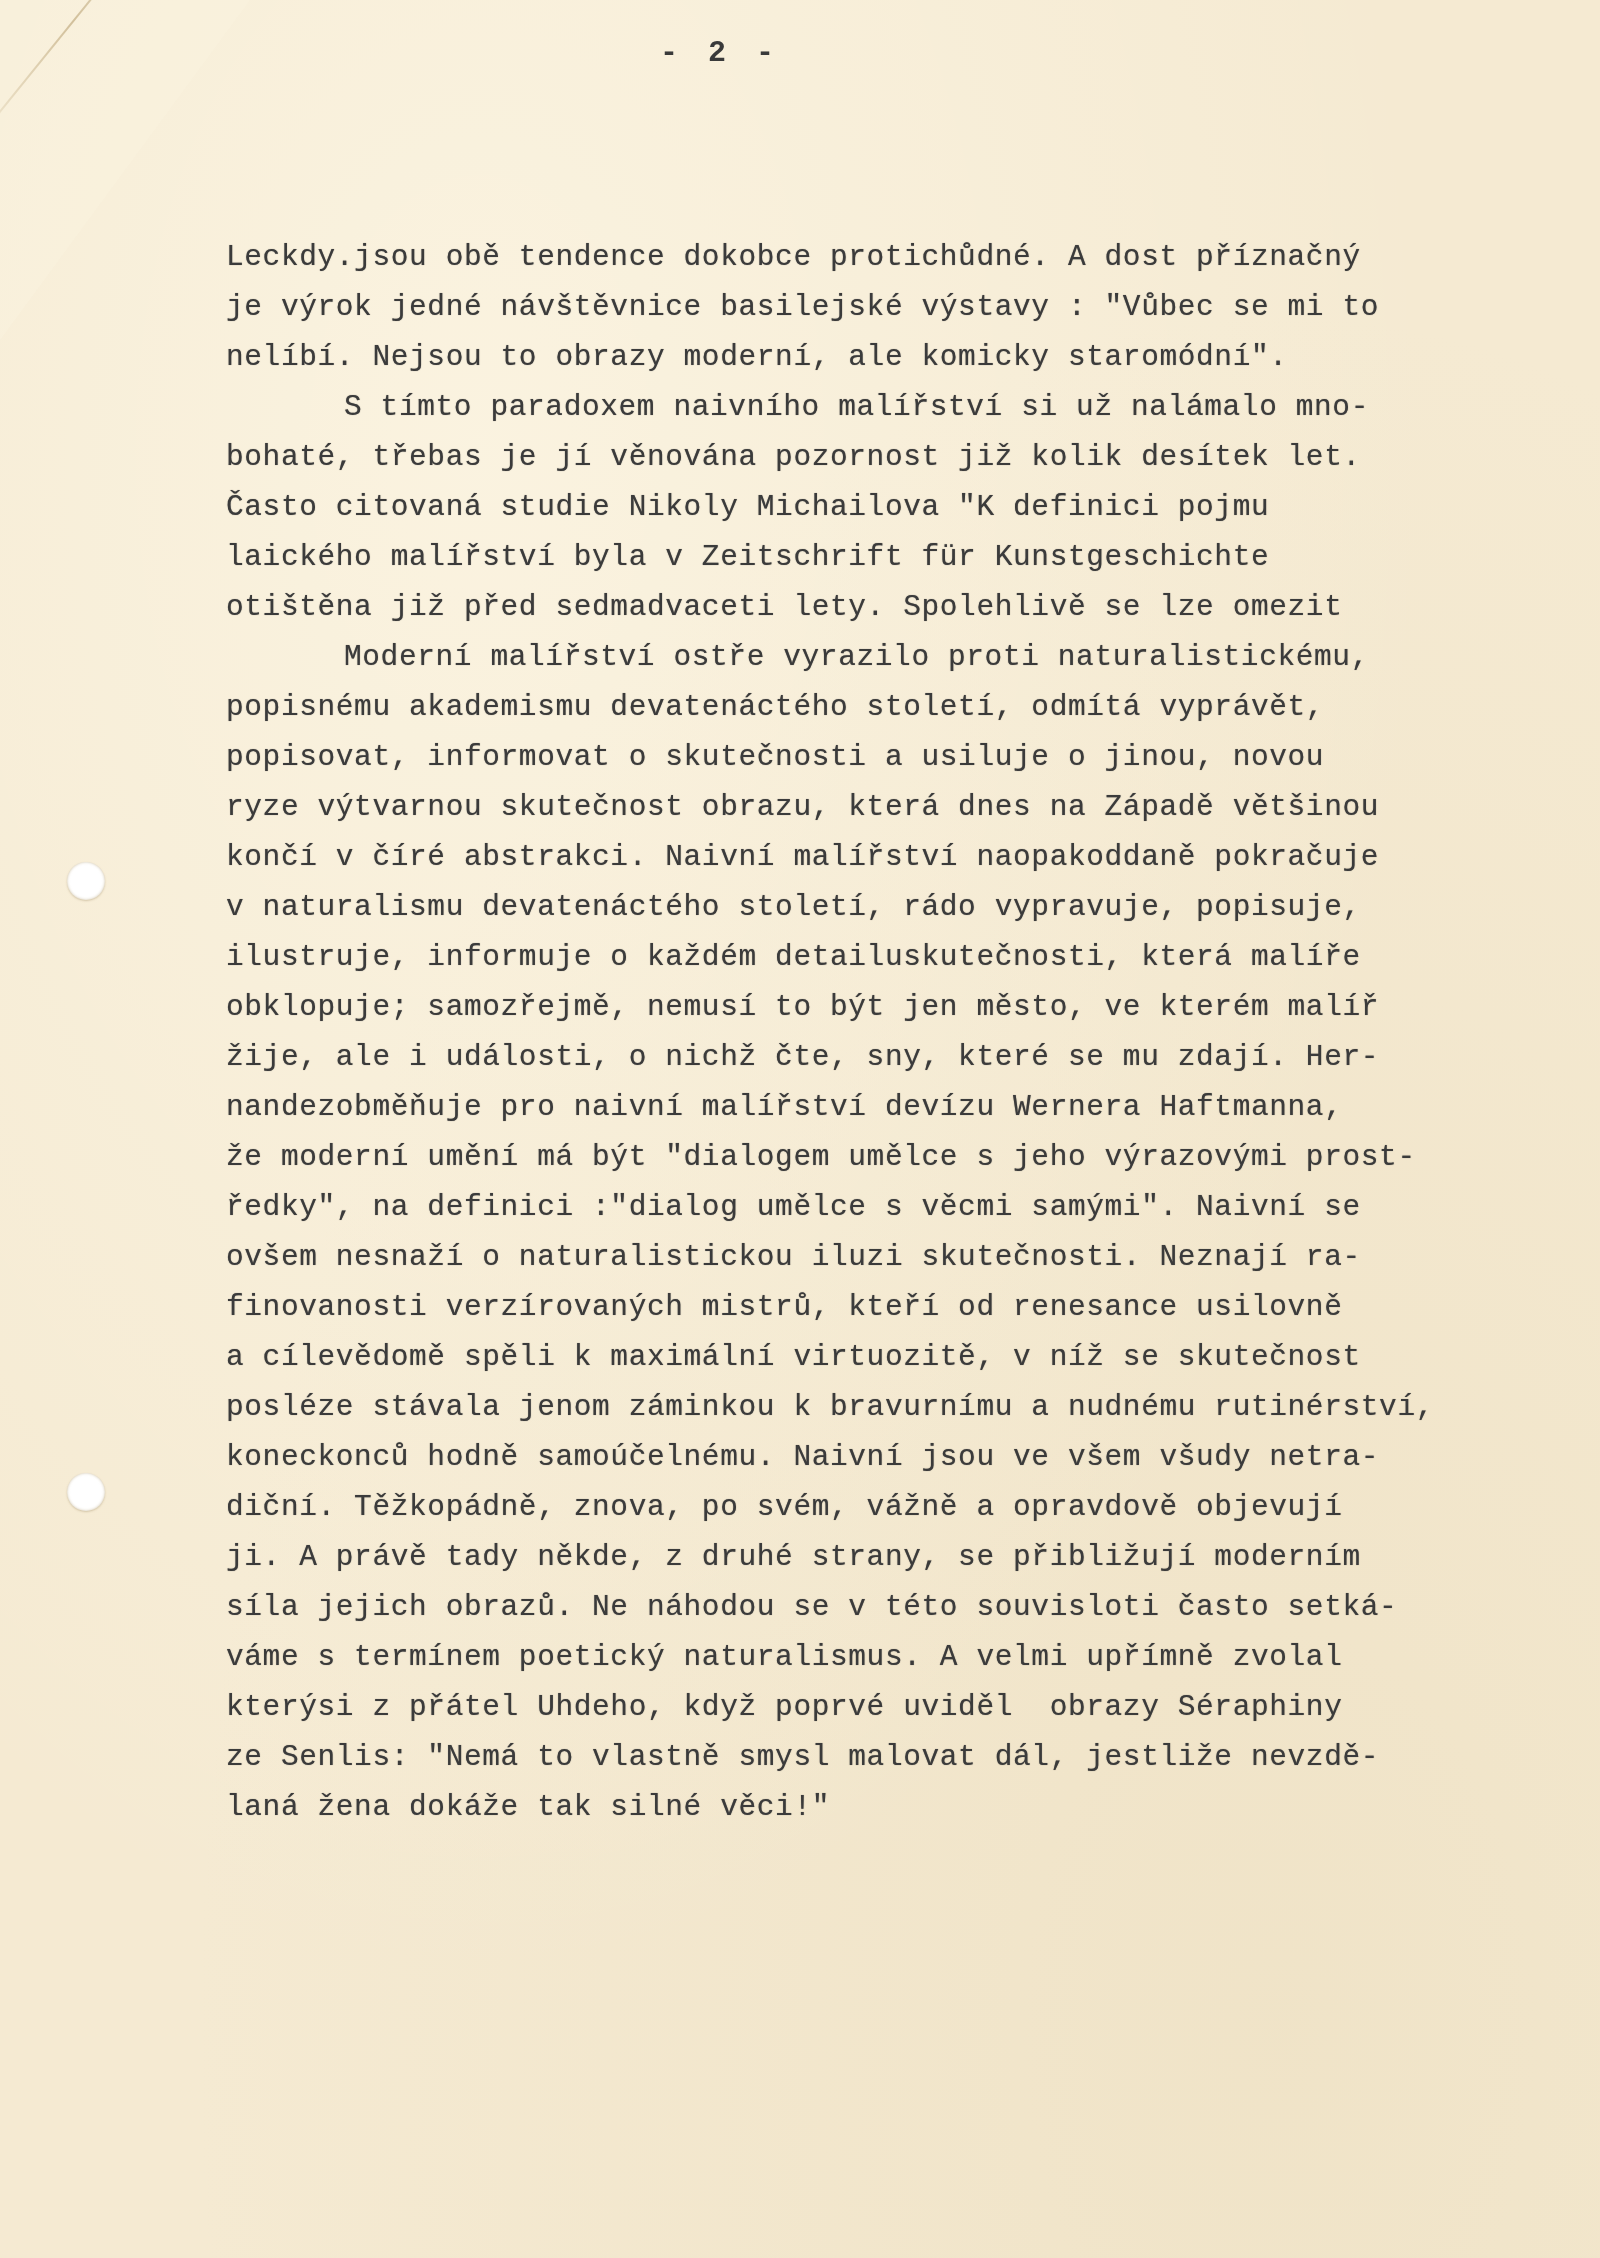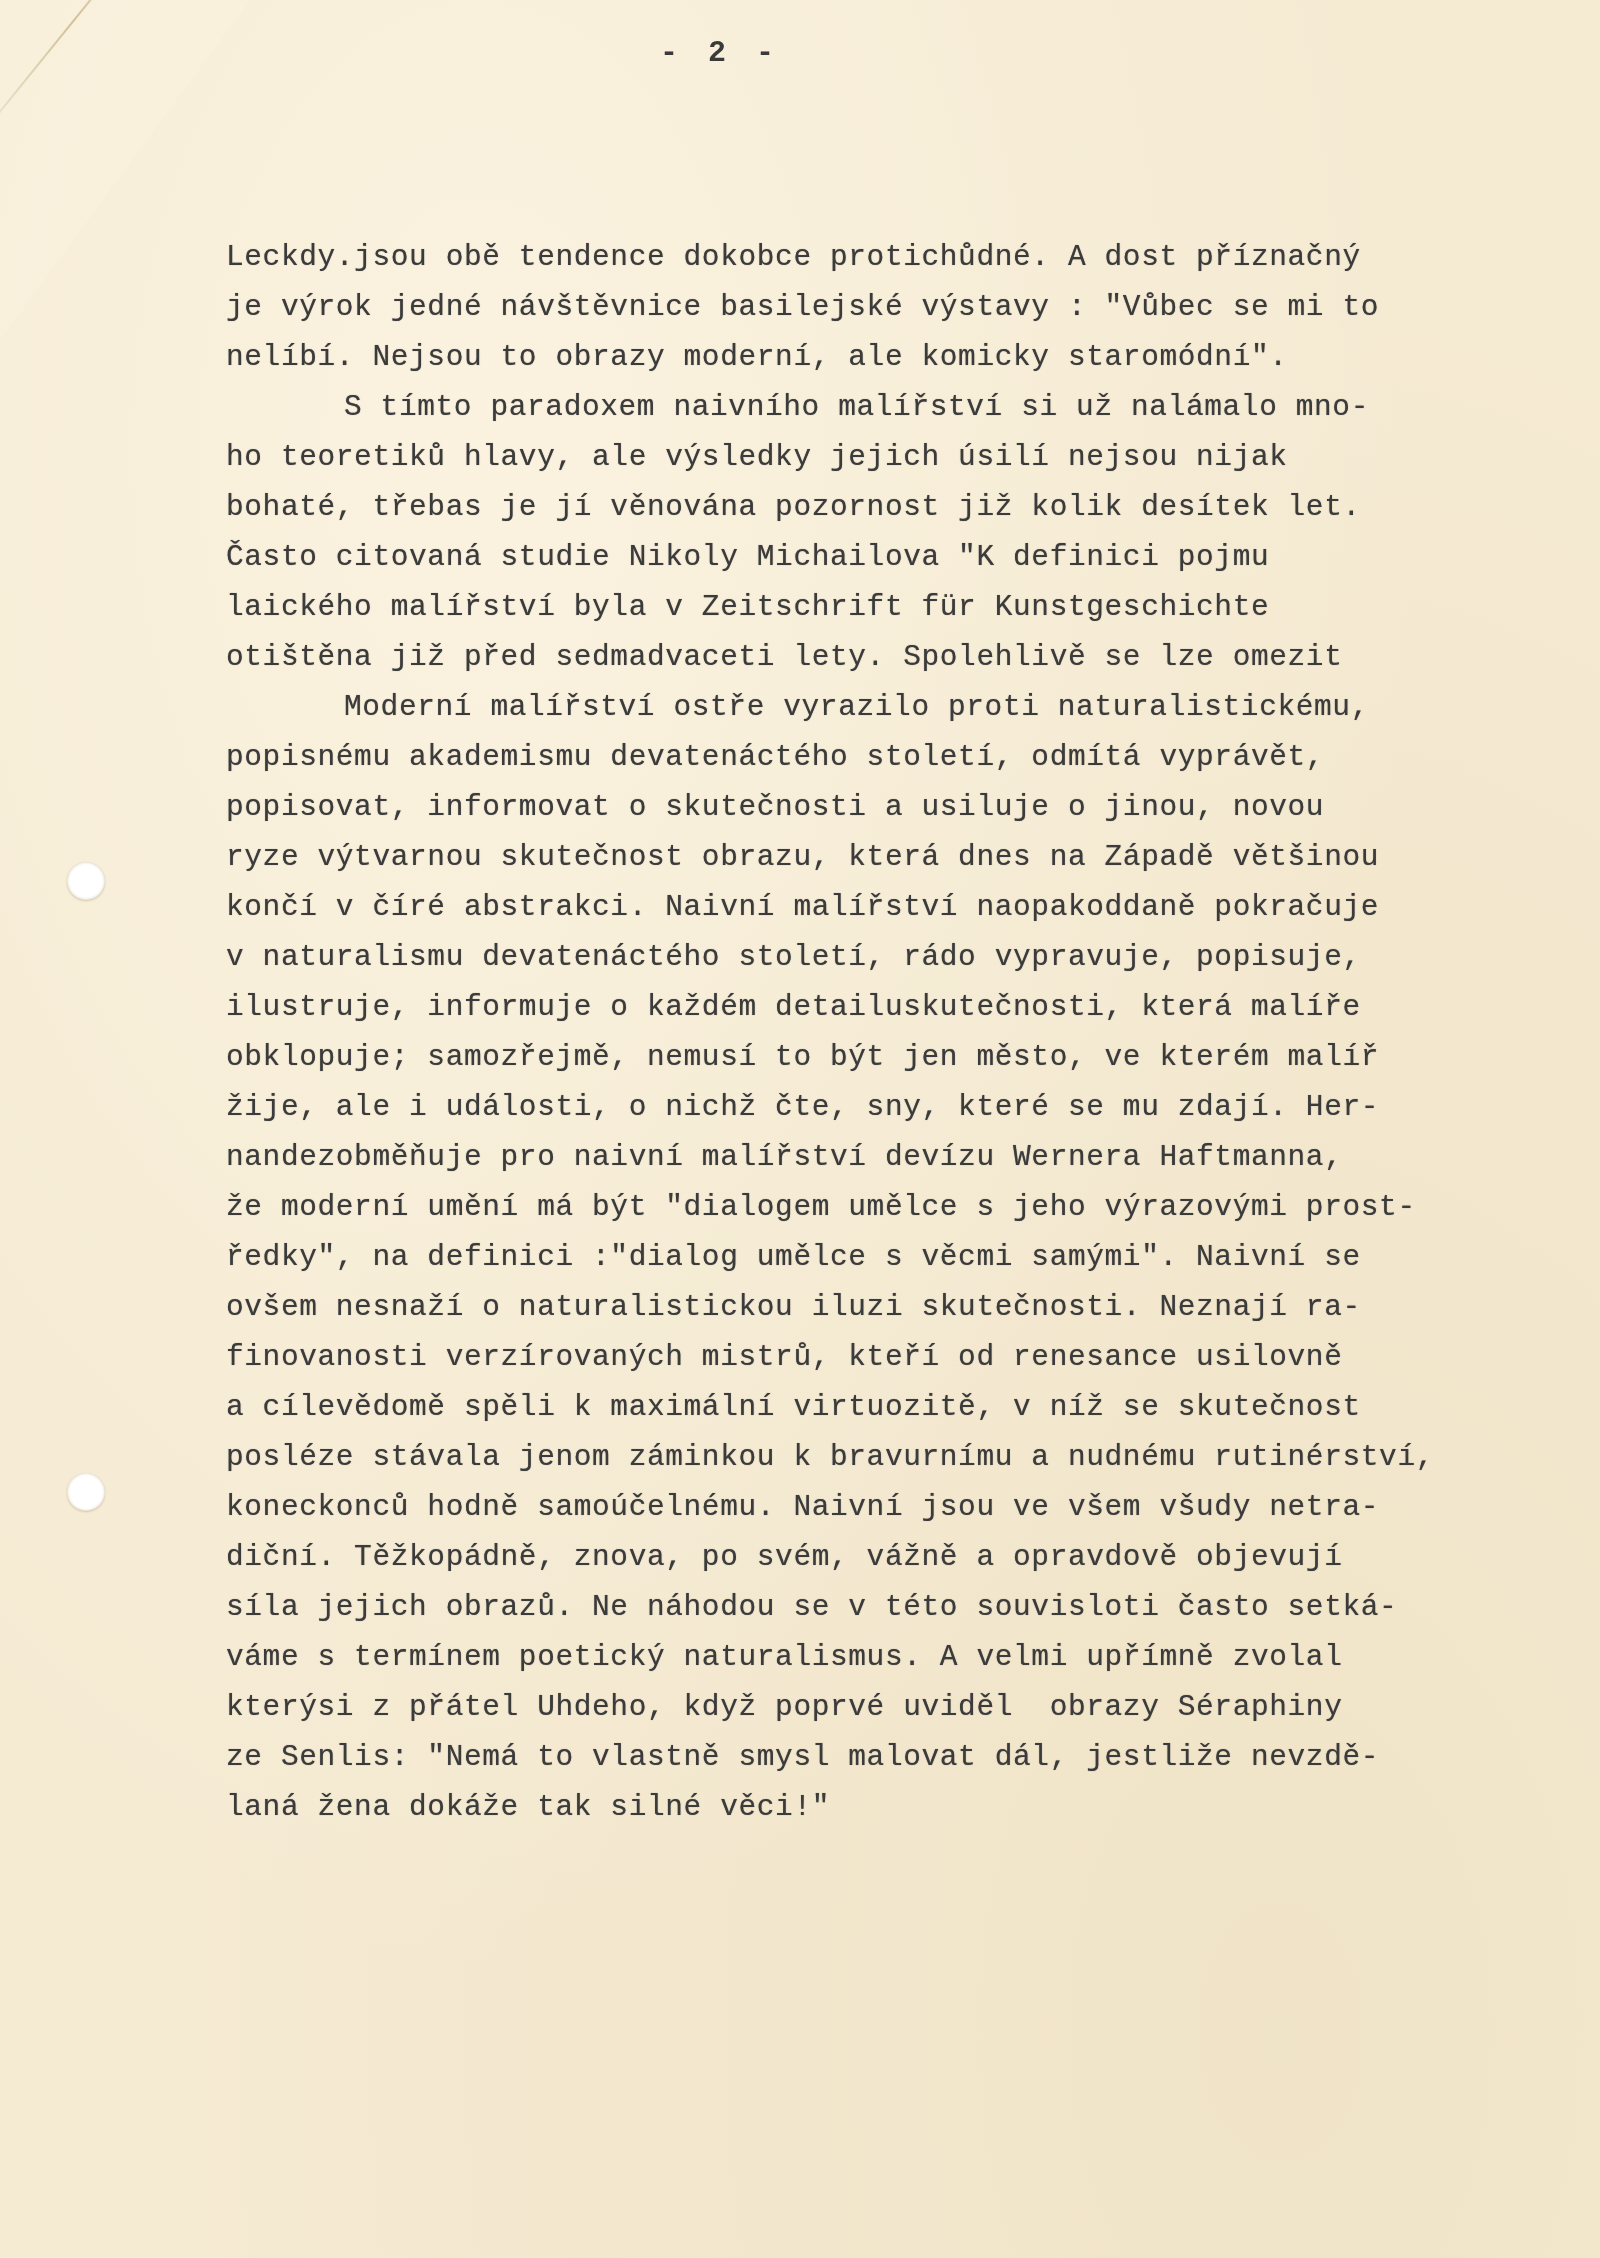--- a/index.html
+++ b/index.html
@@ -93,21 +93,20 @@
   <div class="page-number">- 2 -</div>
 
   <div class="text-block" id="text-block">
       <div>
         <span class="line">Leckdy.jsou obě tendence dokobce protichůdné. A dost příznačný</span>
         <span class="line">je výrok jedné návštěvnice basilejské výstavy : "Vůbec se mi to</span>
         <span class="line">nelíbí. Nejsou to obrazy moderní, ale komicky staromódní".</span>
       </div>
       <div>
         <span class="line indent">S tímto paradoxem naivního malířství si už nalámalo mno-</span>
-        <span class="line">ho teoretiků hlavy, ale výsledky jejich úsilí nejsou nijak</span>
         <span class="line">bohaté, třebas je jí věnována pozornost již kolik desítek let.</span>
         <span class="line">Často citovaná studie Nikoly Michailova "K definici pojmu</span>
         <span class="line">laického malířství byla v Zeitschrift für Kunstgeschichte</span>
         <span class="line">otištěna již před sedmadvaceti lety. Spolehlivě se lze omezit</span>
       </div>
       <div>
         <span class="line indent">Moderní malířství ostře vyrazilo proti naturalistickému,</span>
         <span class="line">popisnému akademismu devatenáctého století, odmítá vyprávět,</span>
         <span class="line">popisovat, informovat o skutečnosti a usiluje o jinou, novou</span>
         <span class="line">ryze výtvarnou skutečnost obrazu, která dnes na Západě většinou</span>
@@ -118,20 +117,21 @@
         <span class="line">žije, ale i události, o nichž čte, sny, které se mu zdají. Her-</span>
         <span class="line">nandezobměňuje pro naivní malířství devízu Wernera Haftmanna,</span>
         <span class="line">že moderní umění má být "dialogem umělce s jeho výrazovými prost-</span>
         <span class="line">ředky", na definici :"dialog umělce s věcmi samými". Naivní se</span>
         <span class="line">ovšem nesnaží o naturalistickou iluzi skutečnosti. Neznají ra-</span>
         <span class="line">finovanosti verzírovaných mistrů, kteří od renesance usilovně</span>
         <span class="line">a cílevědomě spěli k maximální virtuozitě, v níž se skutečnost</span>
         <span class="line">posléze stávala jenom záminkou k bravurnímu a nudnému rutinérství,</span>
         <span class="line">koneckonců hodně samoúčelnému. Naivní jsou ve všem všudy netra-</span>
         <span class="line">diční. Těžkopádně, znova, po svém, vážně a opravdově objevují</span>
+        <span class="line">ji. A právě tady někde, z druhé strany, se přibližují moderním</span>
         <span class="line">síla jejich obrazů. Ne náhodou se v této souvisloti často setká-</span>
         <span class="line">váme s termínem poetický naturalismus. A velmi upřímně zvolal</span>
         <span class="line">kterýsi z přátel Uhdeho, když poprvé uviděl  obrazy Séraphiny</span>
         <span class="line">ze Senlis: "Nemá to vlastně smysl malovat dál, jestliže nevzdě-</span>
         <span class="line">laná žena dokáže tak silné věci!"</span>
       </div>
     </div>
 </div>
 
 </body></html>

